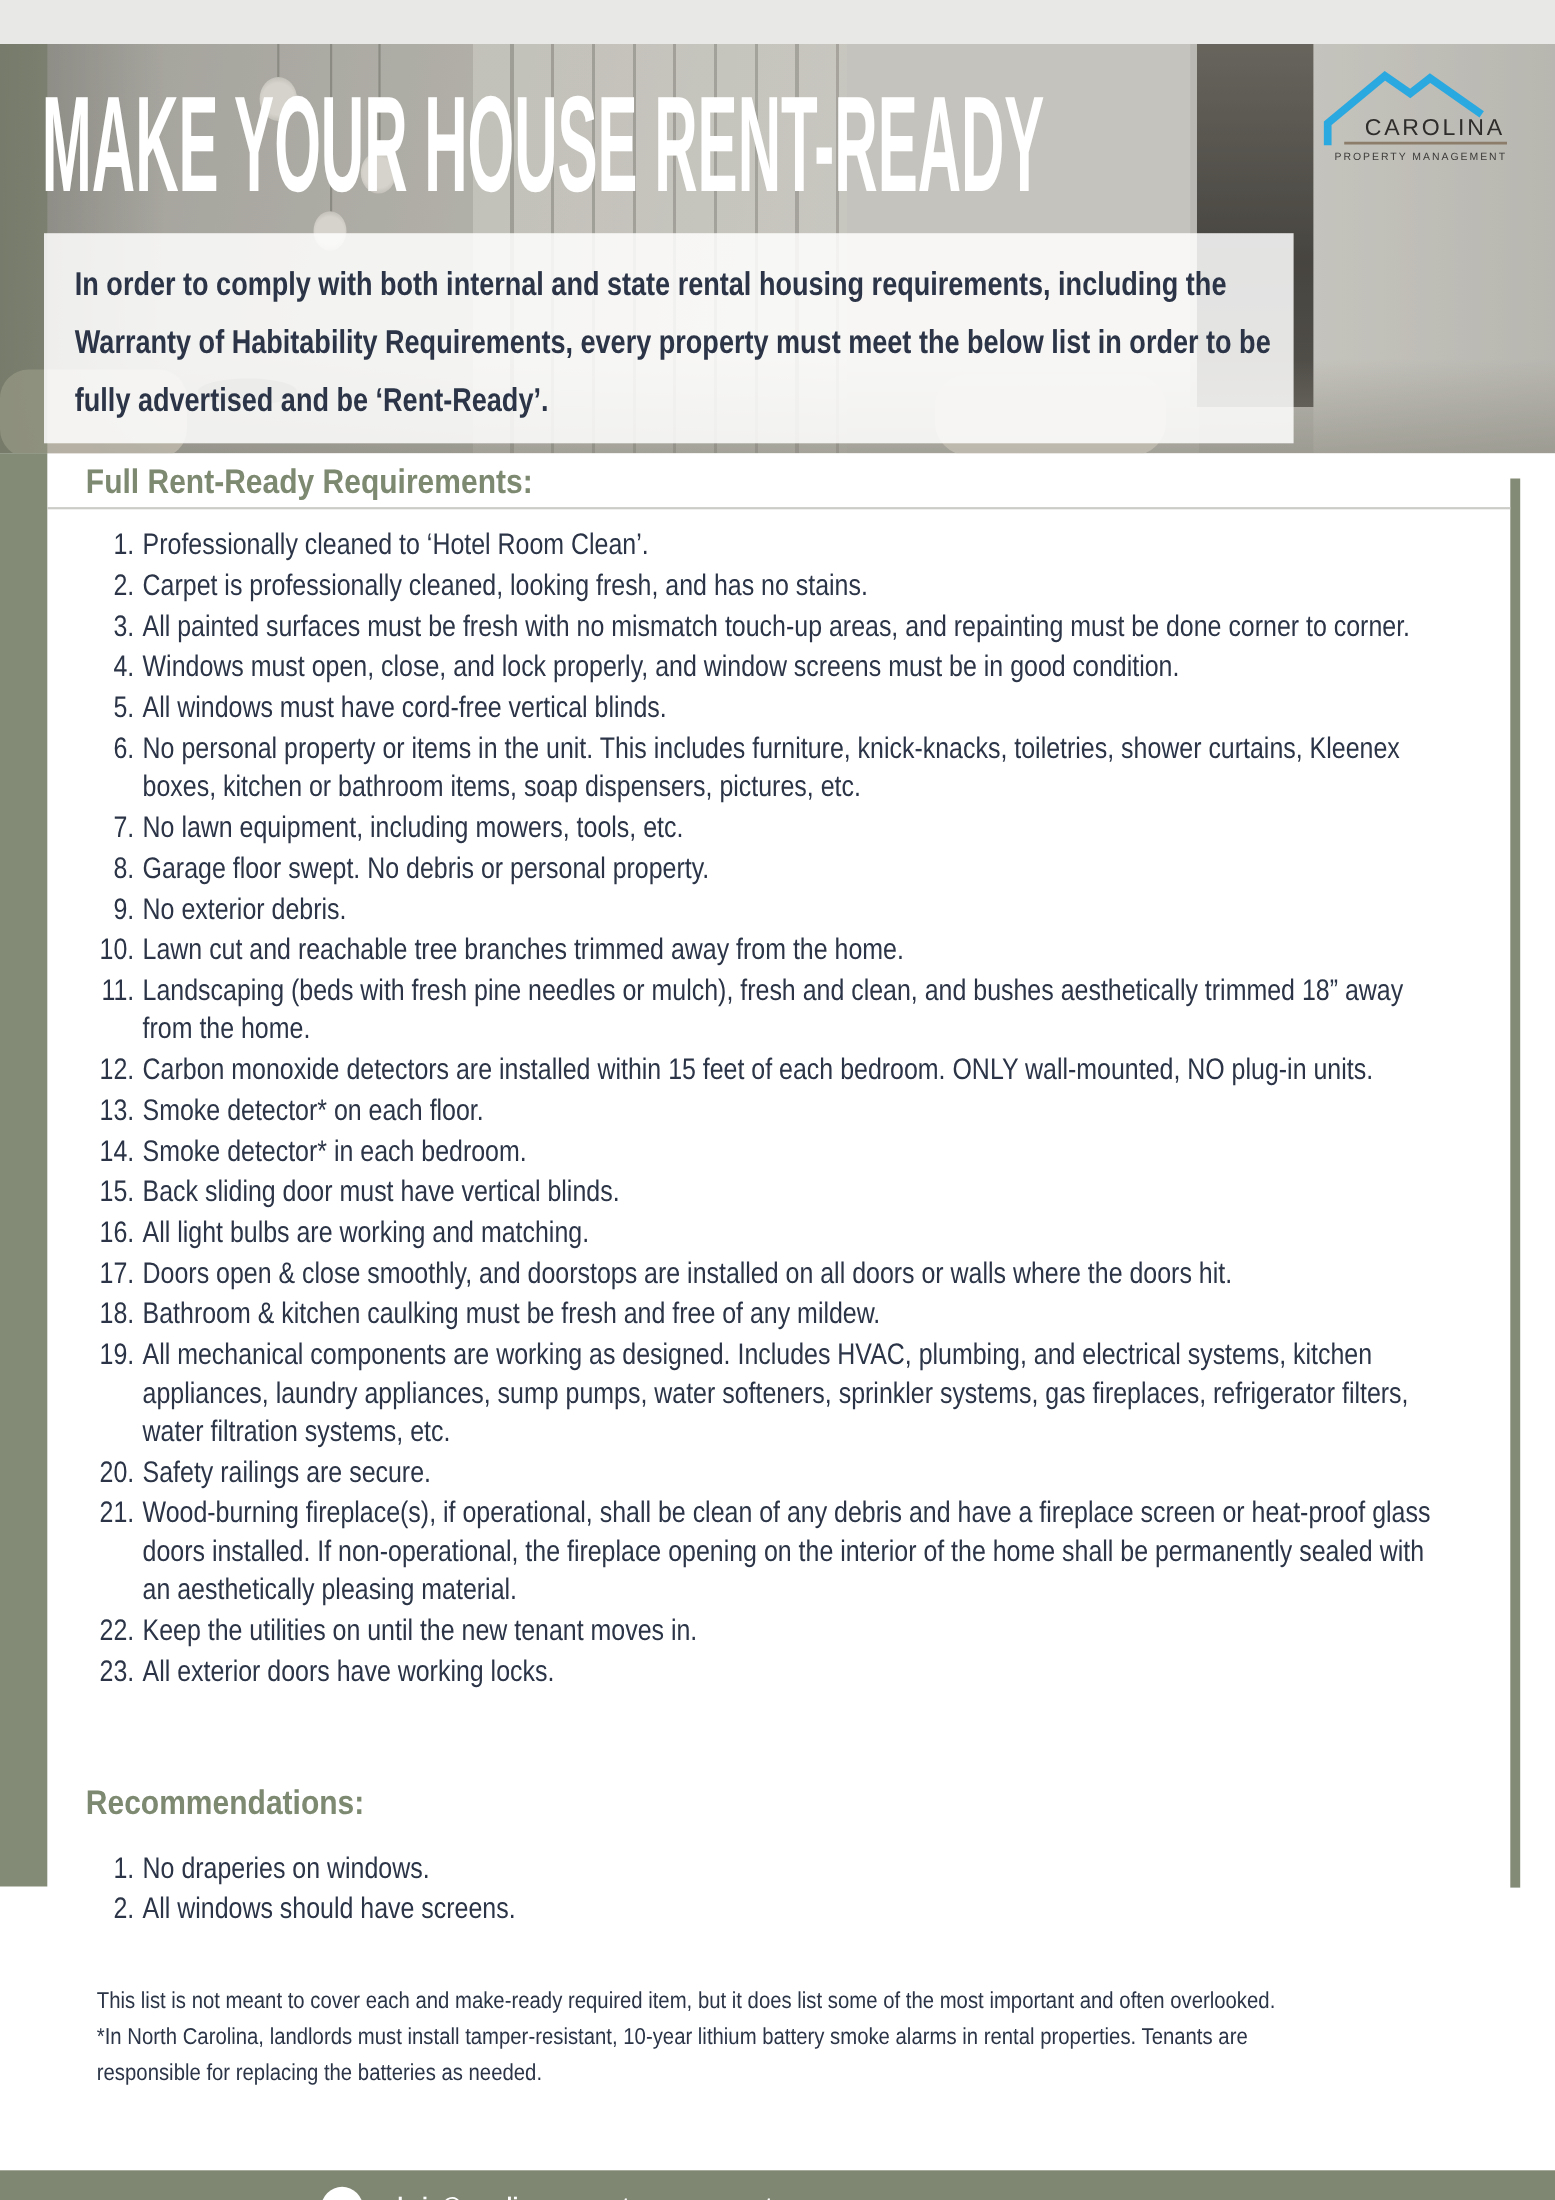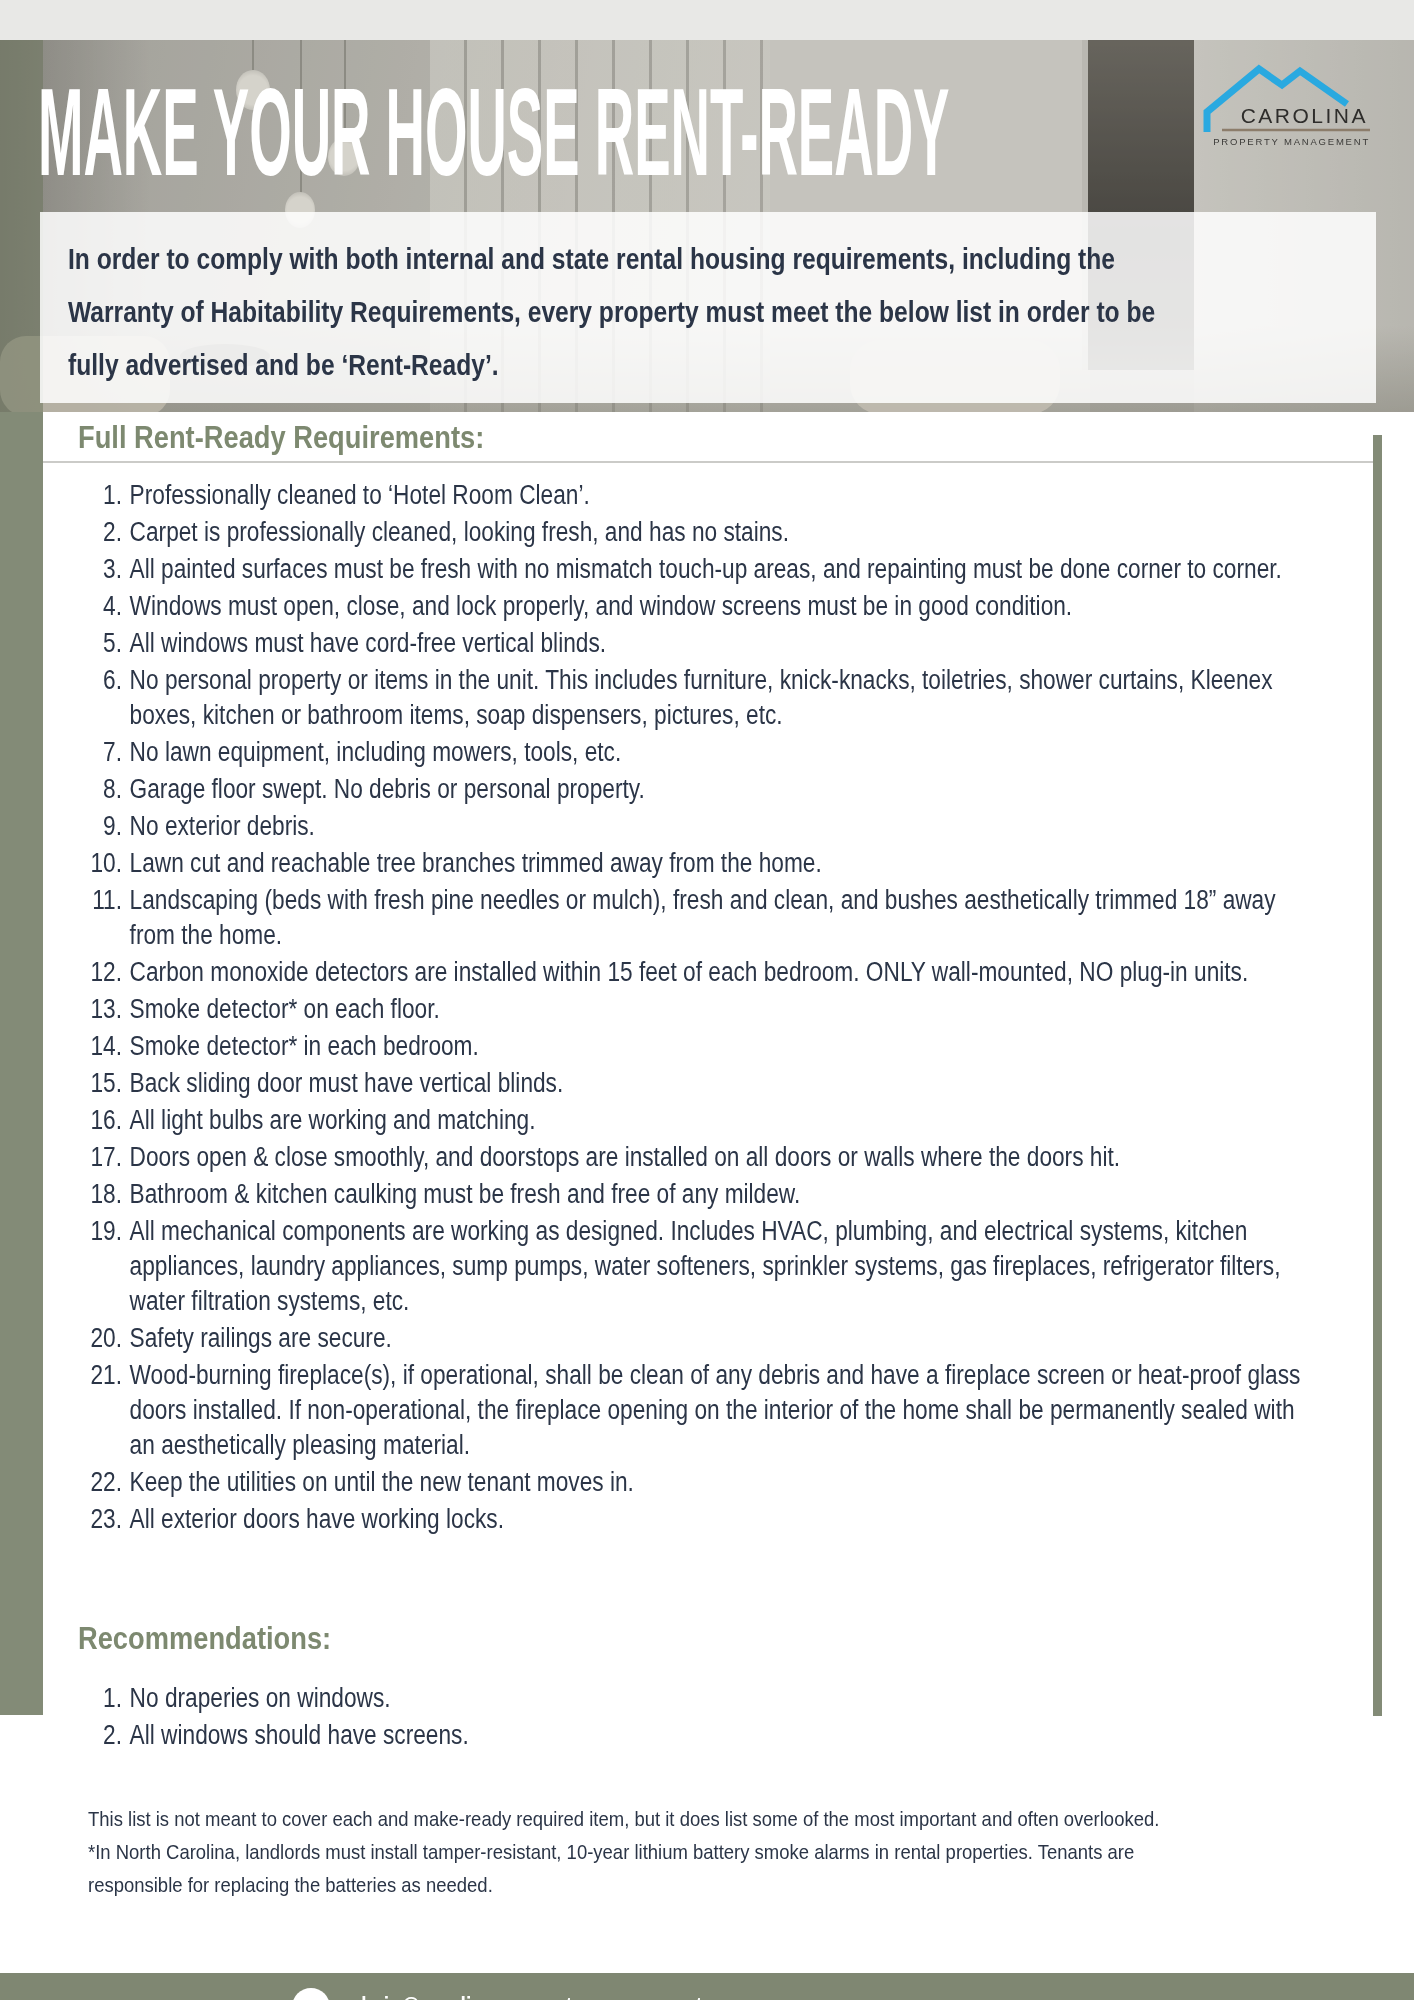--- a/index.html
+++ b/index.html
@@ -29,21 +29,21 @@
   .hero .overlay{position:absolute;left:0;top:0;width:100%;height:100%;background:rgba(146,148,138,.28);}
   
   .band-top{position:absolute;left:0;top:0;width:43px;height:372px;background:rgba(104,114,88,.5);z-index:3;}
   .band{position:absolute;left:0;top:372px;width:43px;height:1303px;background:var(--olive);z-index:3;}
   .right-line{position:absolute;left:1373px;top:395px;width:9px;height:1281px;background:var(--olive);z-index:3;}
   
   .title{position:absolute;left:38px;top:30px;z-index:4;color:#ffffff;font-weight:bold;
          font-size:124px;line-height:124px;white-space:nowrap;transform:scaleX(.44);transform-origin:0 0;}
   .logo{position:absolute;right:8px;top:12px;z-index:4;}
   
-  .intro{position:absolute;left:40px;top:172px;width:1336px;height:191px;z-index:5;
+  .intro{position:absolute;left:40px;top:172px;width:1136px;height:191px;z-index:5;
          background:rgba(255,255,255,.85);}
   .intro-line{position:relative;margin-left:28px;font-size:30px;font-weight:bold;color:var(--navy);
          line-height:53px;white-space:nowrap;transform:scaleX(.82);transform-origin:0 50%;}
   .intro-pad{padding-top:20px;}
   
   .sec-heading{position:absolute;left:78px;z-index:4;font-size:31px;font-weight:bold;color:var(--heading);
          white-space:nowrap;transform:scaleX(.88);transform-origin:0 0;}
   .rule{position:absolute;left:43px;top:421px;width:1330px;height:2px;background:#cbcbc8;z-index:4;}
   
   .olist{position:absolute;left:75px;width:1480px;z-index:4;transform:scaleX(.84);transform-origin:0 0;}

